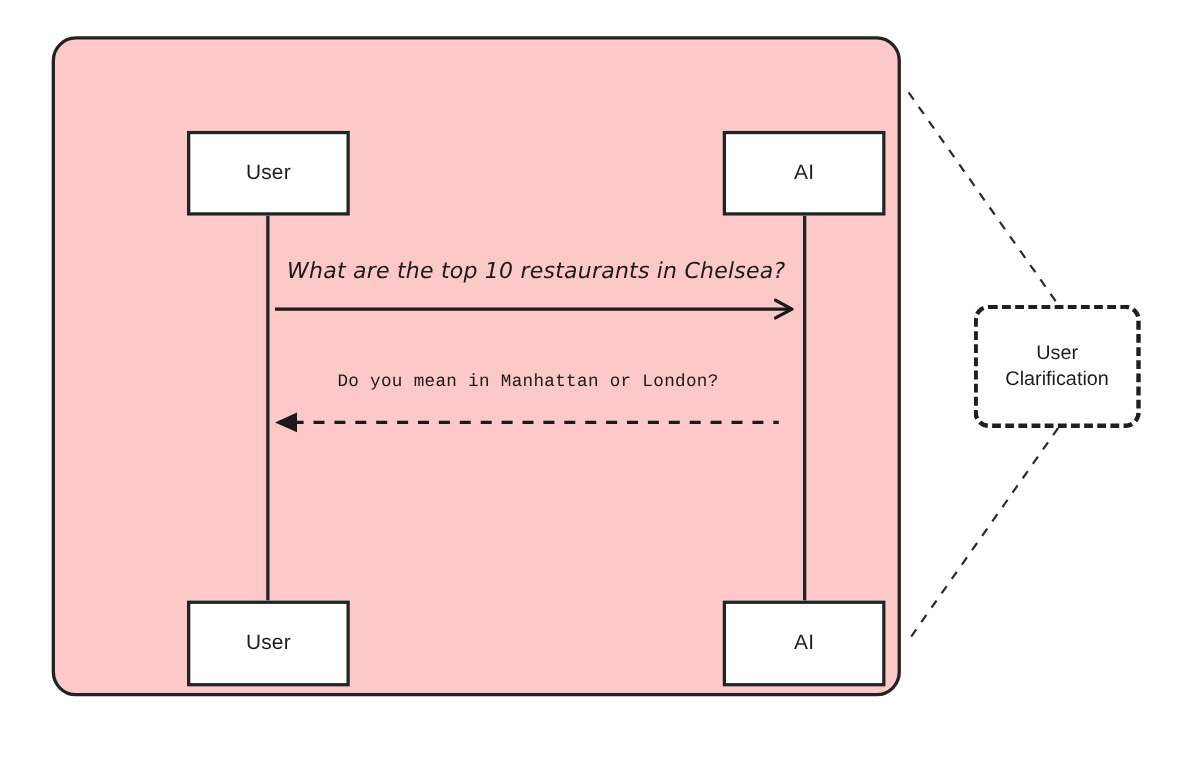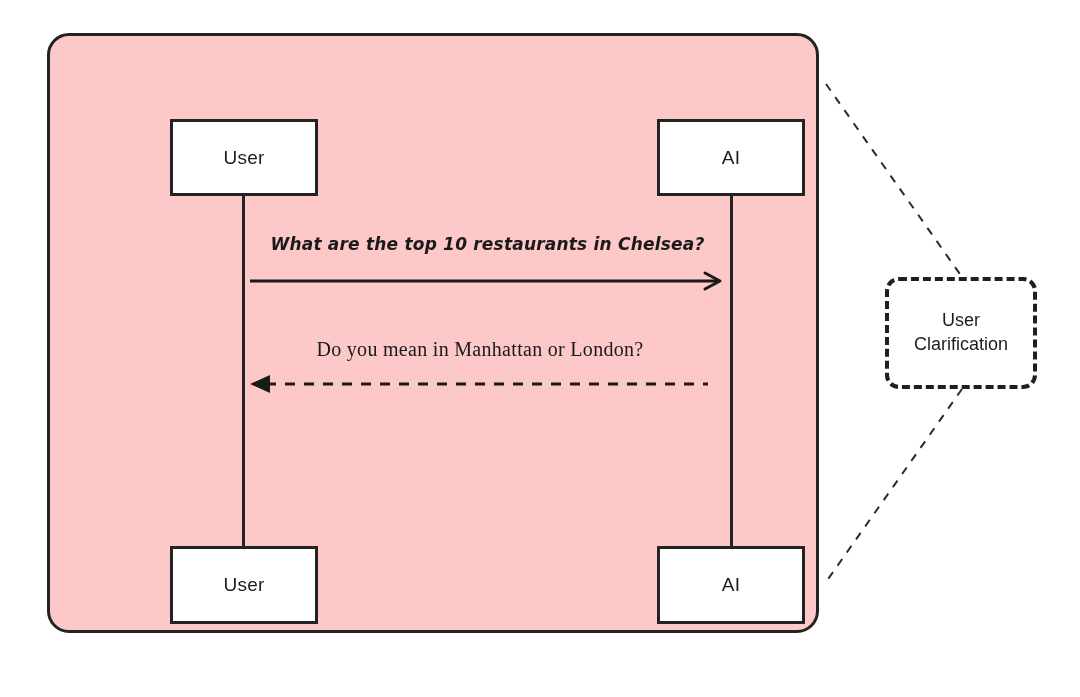--- a/index.html
+++ b/index.html
@@ -74,28 +74,27 @@
     left: 0;
     top: 0;
     width: 100%;
     text-align: center;
     color: #1a1a1a;
     white-space: nowrap;
     line-height: 1;
   }
   .msg-hand {
     font-family: "DejaVu Sans", sans-serif;
-    font-size: 17px;
+    font-size: 20px;
     font-style: italic;
     letter-spacing: 0.2px;
-    font-weight: bold;
   }
   .msg-mono {
-    font-family: Liberation Serif, serif;
-    font-size: 20px;
+    font-family: Liberation Mono, monospace;
+    font-size: 16px;
     letter-spacing: 0.3px;
   }
   .message .msg-arrow {
     position: absolute;
     left: 0;
     bottom: 0;
     width: 100%;
     height: 22px;
   }
 

